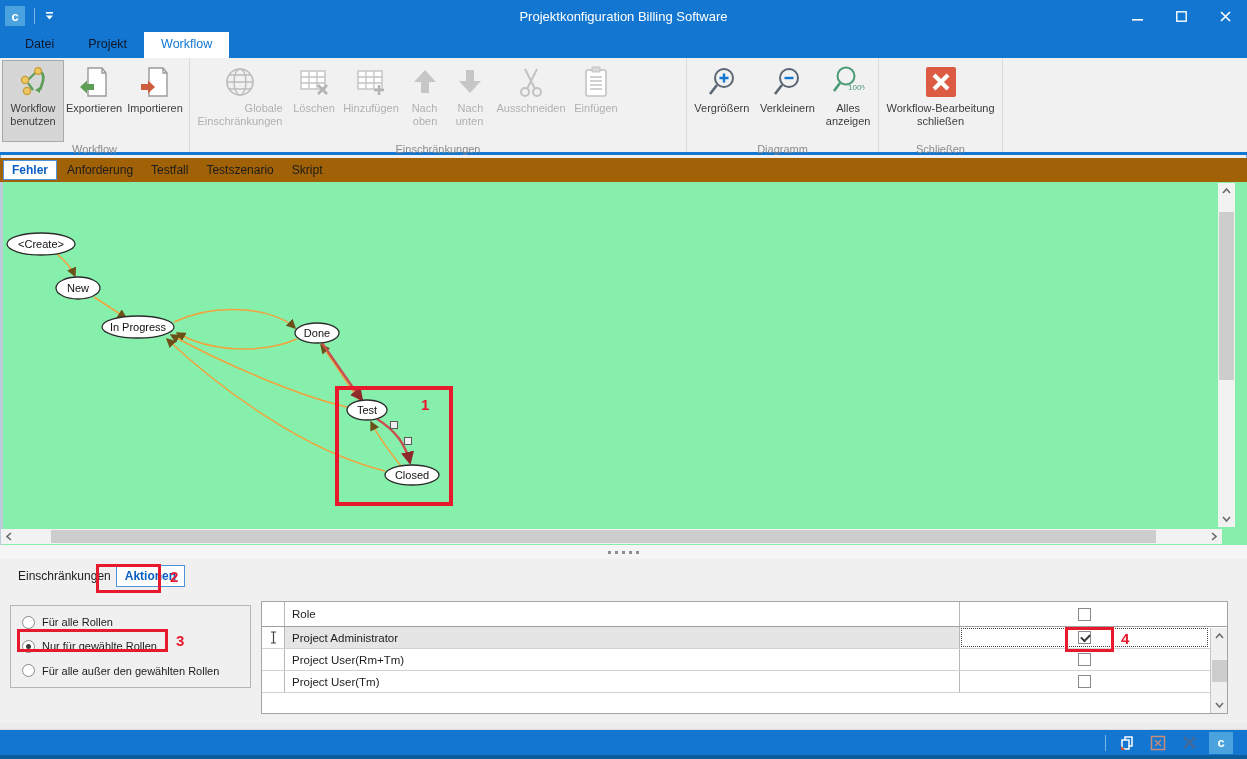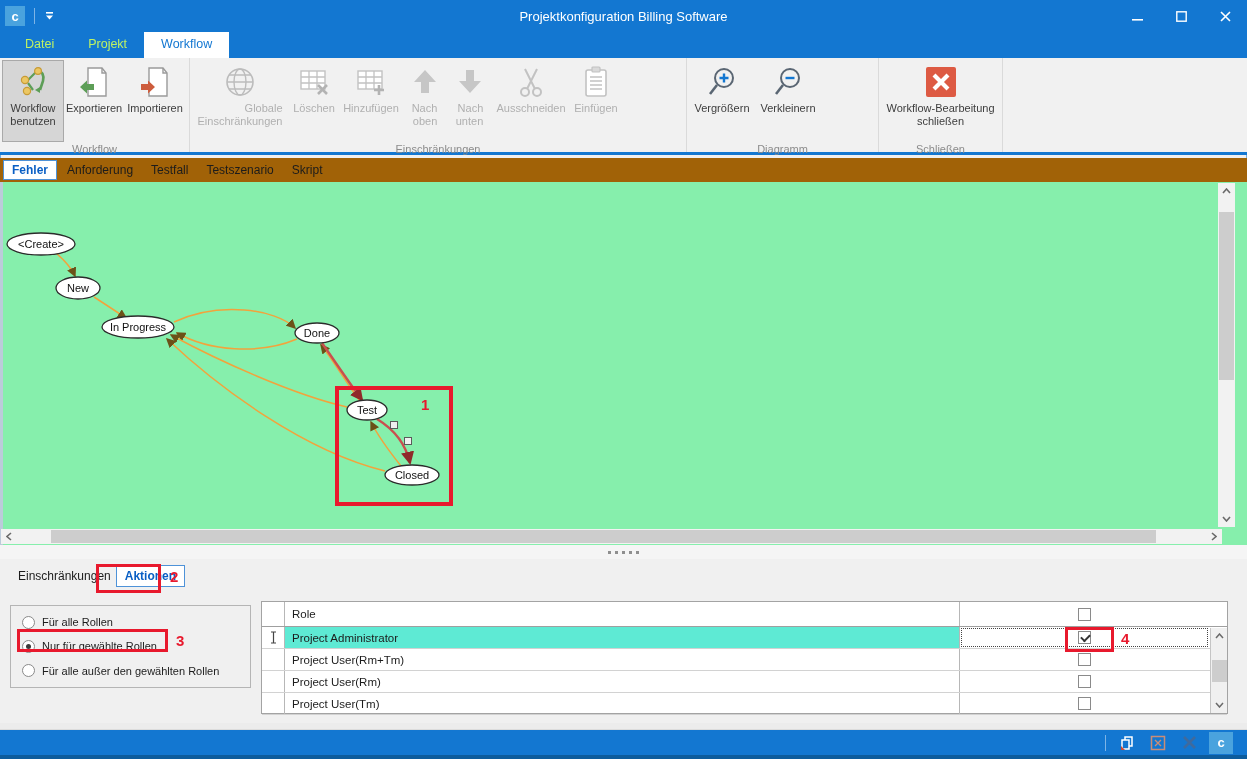--- a/index.html
+++ b/index.html
@@ -16,21 +16,21 @@
     font-size:13px; font-weight:bold; color:#fff; }
   .qa-sep { width:1px; height:16px; background:rgba(255,255,255,.45); margin:0 9px; }
   .titlebar-title { position:absolute; left:0; right:0; text-align:center;
     font-size:13px; color:#fff; pointer-events:none; }
   .win-controls { position:absolute; right:0; top:0; height:32px; display:flex; }
   .win-btn { width:44px; height:32px; display:flex; align-items:center; justify-content:center; }
 
   
   .menubar { position:absolute; top:32px; left:0; width:1247px; height:26px;
     background:#1377d1; display:flex; align-items:stretch; padding-left:8px; }
-  .menu-tab { padding:5px 17px 0; font-size:12.5px; color:#bef264; height:26px; }
+  .menu-tab { padding:5px 17px 0; font-size:12.5px; color:#0f172a; height:26px; }
   .menu-tab.active { background:#fff; color:#1377d1; }
 
   
   .ribbon { position:absolute; top:58px; left:0; width:1247px; height:97px;
     background:#f1f1f1; border-bottom:3px solid #1377d1; display:flex; }
   .rgroup { display:flex; flex-direction:column; border-right:1px solid #dadada; padding-top:2px; }
   .rgroup-buttons { flex:1; display:flex; align-items:flex-start; padding:0 2px; }
   .rgroup-label { text-align:center; font-size:11px; color:#8b8b8b; padding:1px 0 3px; }
   .rbtn { display:flex; flex-direction:column; align-items:center; height:82px;
     padding:4px 4px 0; font-size:11px; line-height:13px; text-align:center;
@@ -83,21 +83,21 @@
 
   
   .role-table { position:absolute; top:42px; left:261px; width:967px; height:113px;
     background:#fff; border:1px solid #a3a3a3; }
   .trow { display:flex; height:22px; border-bottom:1px solid #d2d2d2; position:relative; }
   .trow.header { height:25px; border-bottom:1px solid #9f9f9f; }
   .cell-ind { width:23px; border-right:1px solid #b7b7b7; display:flex; align-items:center; justify-content:center; flex:none; }
   .cell-role { width:675px; border-right:1px solid #b7b7b7; display:flex; align-items:center;
     padding-left:7px; font-size:11.5px; color:#1c1c1c; flex:none; }
   .cell-cb { width:249px; display:flex; align-items:center; justify-content:center; flex:none; }
-  .trow.selected .cell-role { background:#5eead4; }
+  .trow.selected .cell-role { background:#e5e5e5; }
   .trow.selected .cell-cb { outline:1px dotted #444; outline-offset:-2px; }
   .cb { width:13px; height:13px; border:1px solid #8a8a8a; background:#fff; position:relative; }
   .cb.checked::after { content:""; position:absolute; left:2px; top:2px; width:7px; height:4px;
     border-left:2px solid #333; border-bottom:2px solid #333; transform:rotate(-45deg); }
   .tbl-vscroll { position:absolute; top:26px; right:0; width:17px; bottom:0; background:#f0f0f0; border-left:1px solid #c5c5c5; }
   .tbl-vthumb { position:absolute; top:32px; left:1px; width:15px; height:22px; background:#cdcdcd; }
 
   
   .anno-box { position:absolute; border:3px solid #e8192d; }
   .anno-label { position:absolute; color:#e8192d; font-weight:bold; font-size:15px; }
@@ -258,20 +258,29 @@
           </svg>
           <span>Vergrößern</span>
         </div>
         <div class="rbtn" style="width:66px">
           <svg class="ricon" viewBox="0 0 34 34">
             <circle cx="19" cy="13" r="9" fill="none" stroke="#5a6673" stroke-width="2"></circle>
             <path d="M12 20 L5 29" stroke="#5a6673" stroke-width="2.6"></path>
             <path d="M14.5 13 L23.5 13" stroke="#1377d1" stroke-width="2.4"></path>
           </svg>
           <span>Verkleinern</span>
+        </div>
+        <div class="rbtn" style="width:56px">
+          <svg class="ricon" viewBox="0 0 34 34">
+            <circle cx="15" cy="11" r="8.5" fill="none" stroke="#4b9b77" stroke-width="2"></circle>
+            <path d="M9 18 L3 26" stroke="#4b9b77" stroke-width="2.6"></path>
+            <text x="17" y="25" font-size="8" fill="#4b9b77">100%</text>
+          </svg>
+          <span>Alles
+anzeigen</span>
         </div>
       </div>
       <div class="rgroup-label">Diagramm</div>
     </div>
 
     <div class="rgroup" style="width:124px">
       <div class="rgroup-buttons" style="justify-content:center">
         <div class="rbtn" style="width:122px">
           <svg class="ricon" viewBox="0 0 34 34">
             <rect x="2" y="2" width="30" height="30" rx="2" fill="#dd5a43"></rect>
@@ -430,27 +439,20 @@
           </div>
           <div class="trow">
             <div class="cell-ind"></div>
             <div class="cell-role">Project User(Rm+Tm)</div>
             <div class="cell-cb">
               <span class="cb"></span>
             </div>
           </div>
           <div class="trow">
             <div class="cell-ind"></div>
-            <div class="cell-role">Project User(Rm)</div>
-            <div class="cell-cb">
-              <span class="cb"></span>
-            </div>
-          </div>
-          <div class="trow">
-            <div class="cell-ind"></div>
             <div class="cell-role">Project User(Tm)</div>
             <div class="cell-cb">
               <span class="cb"></span>
             </div>
           </div>
         </div>
       <div class="tbl-vscroll">
         <div class="scroll-arrow" style="top:1px;left:1px;width:15px;height:14px;background:#f0f0f0">
           <svg width="9" height="6">
               <path d="M1,5 L4.5,1 L8,5" fill="none" stroke="#6a6a6a" stroke-width="1.5"></path>

